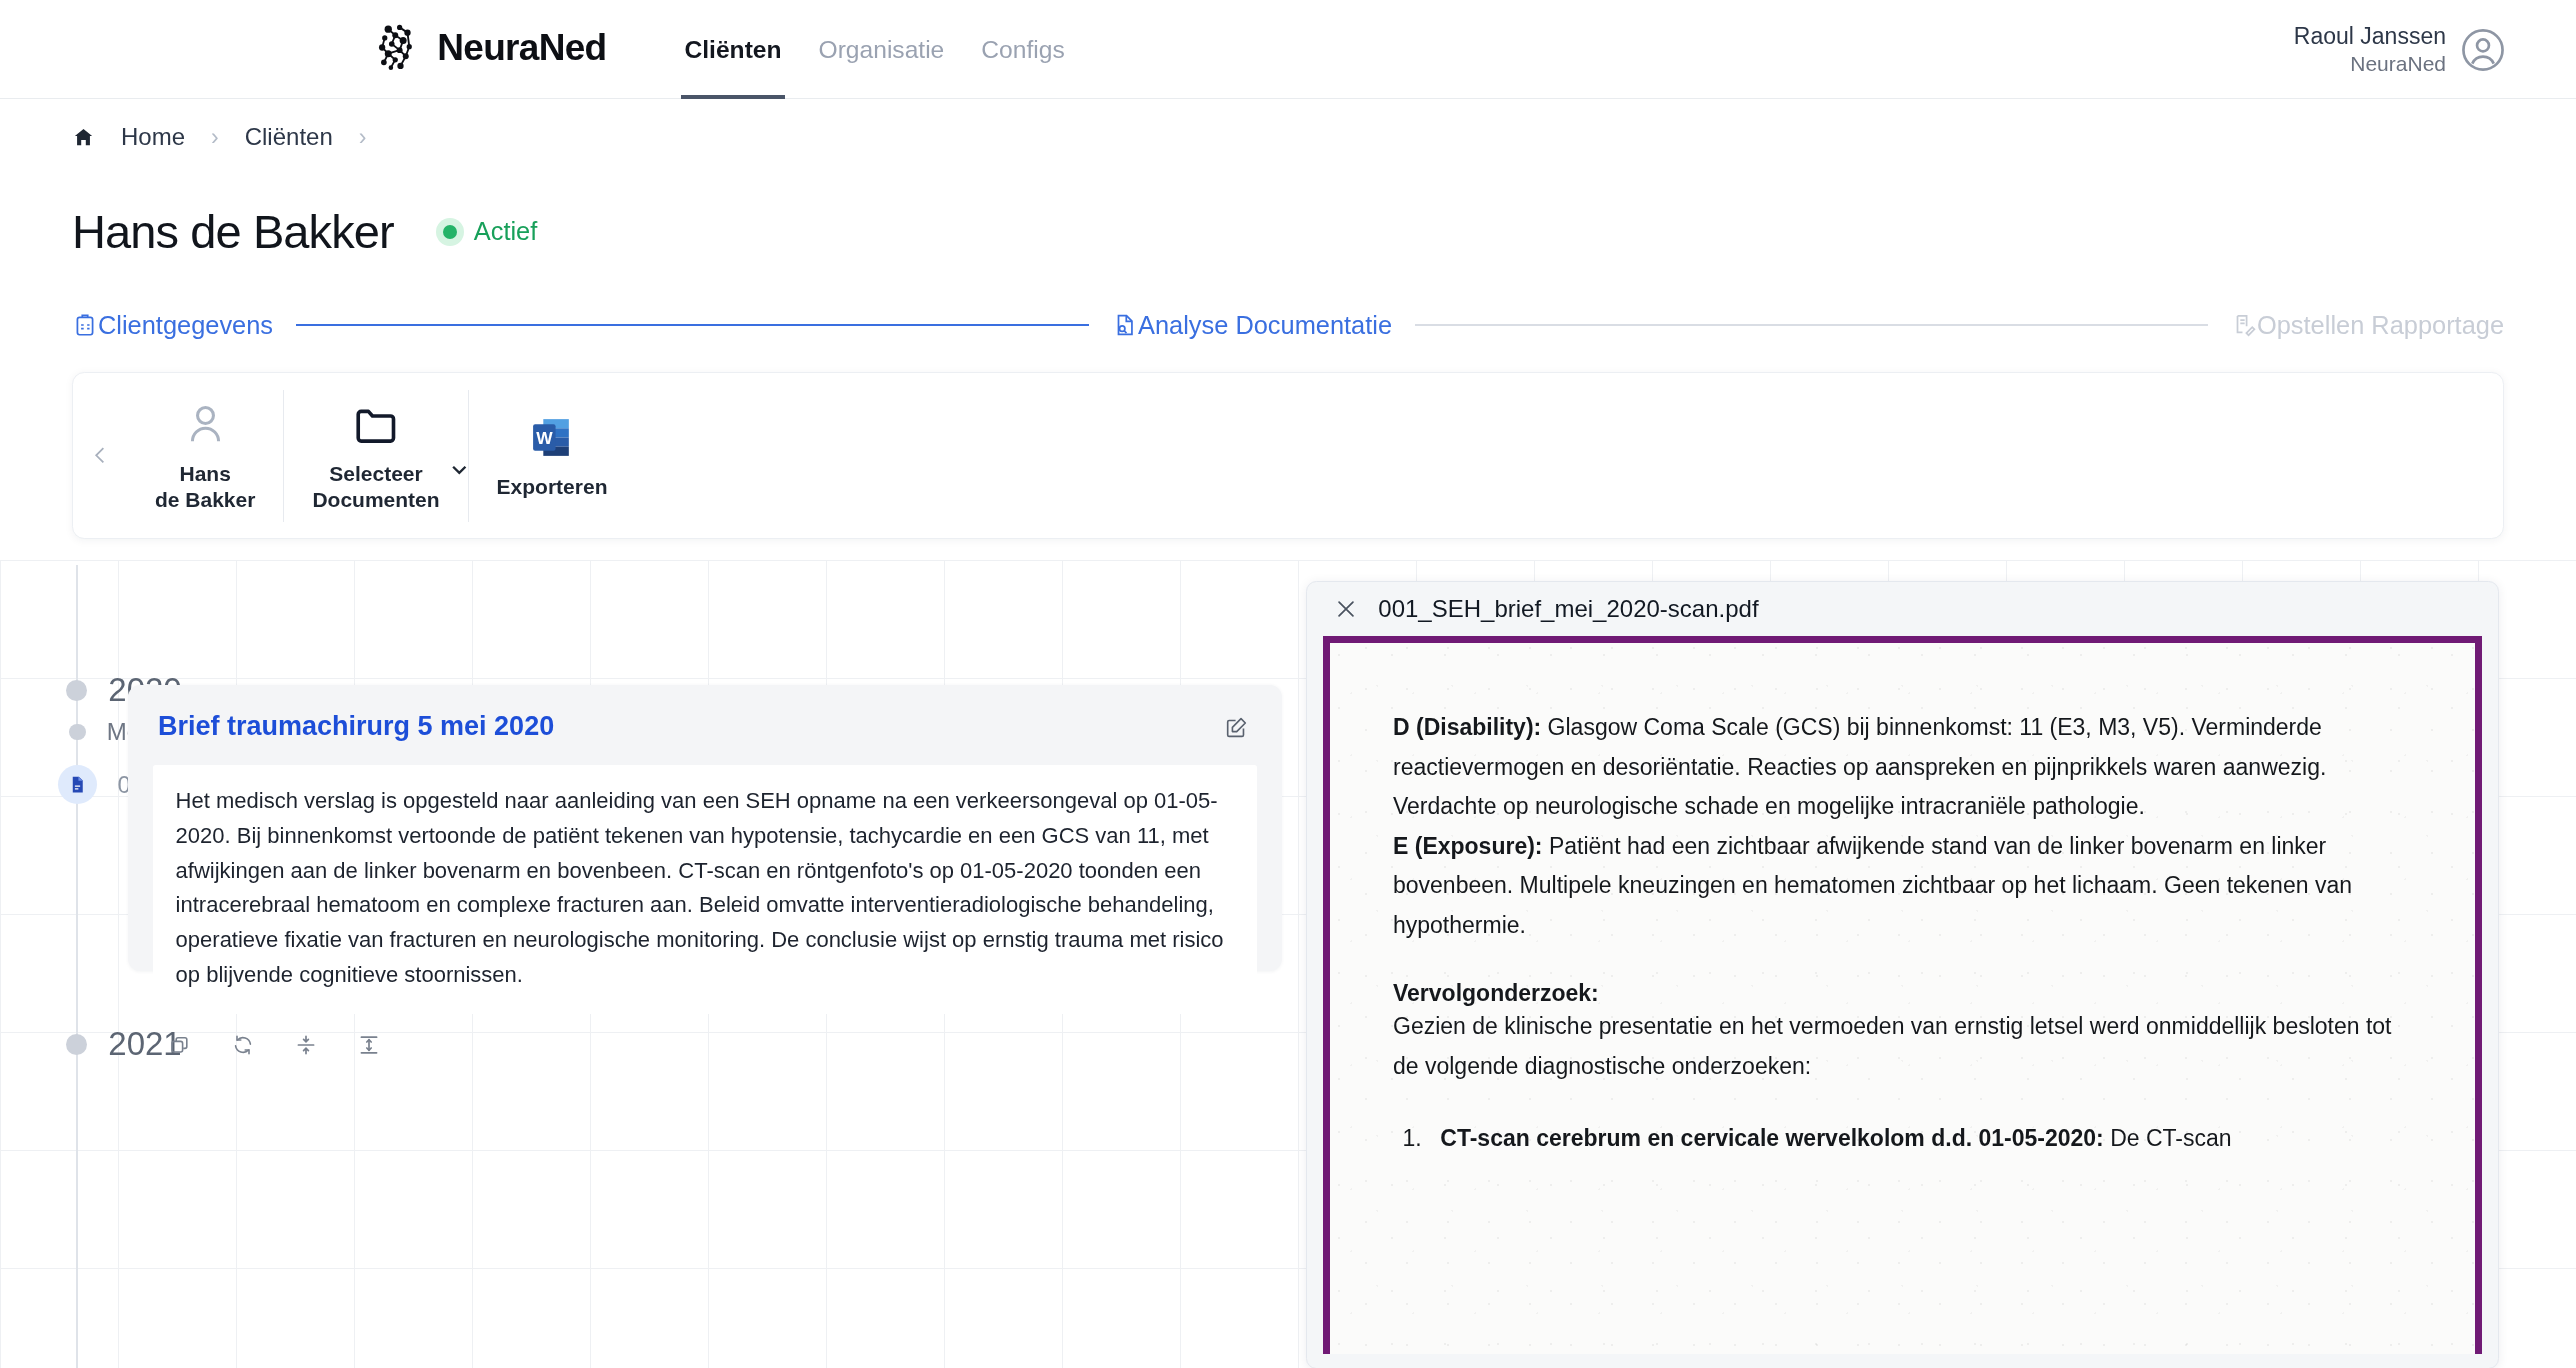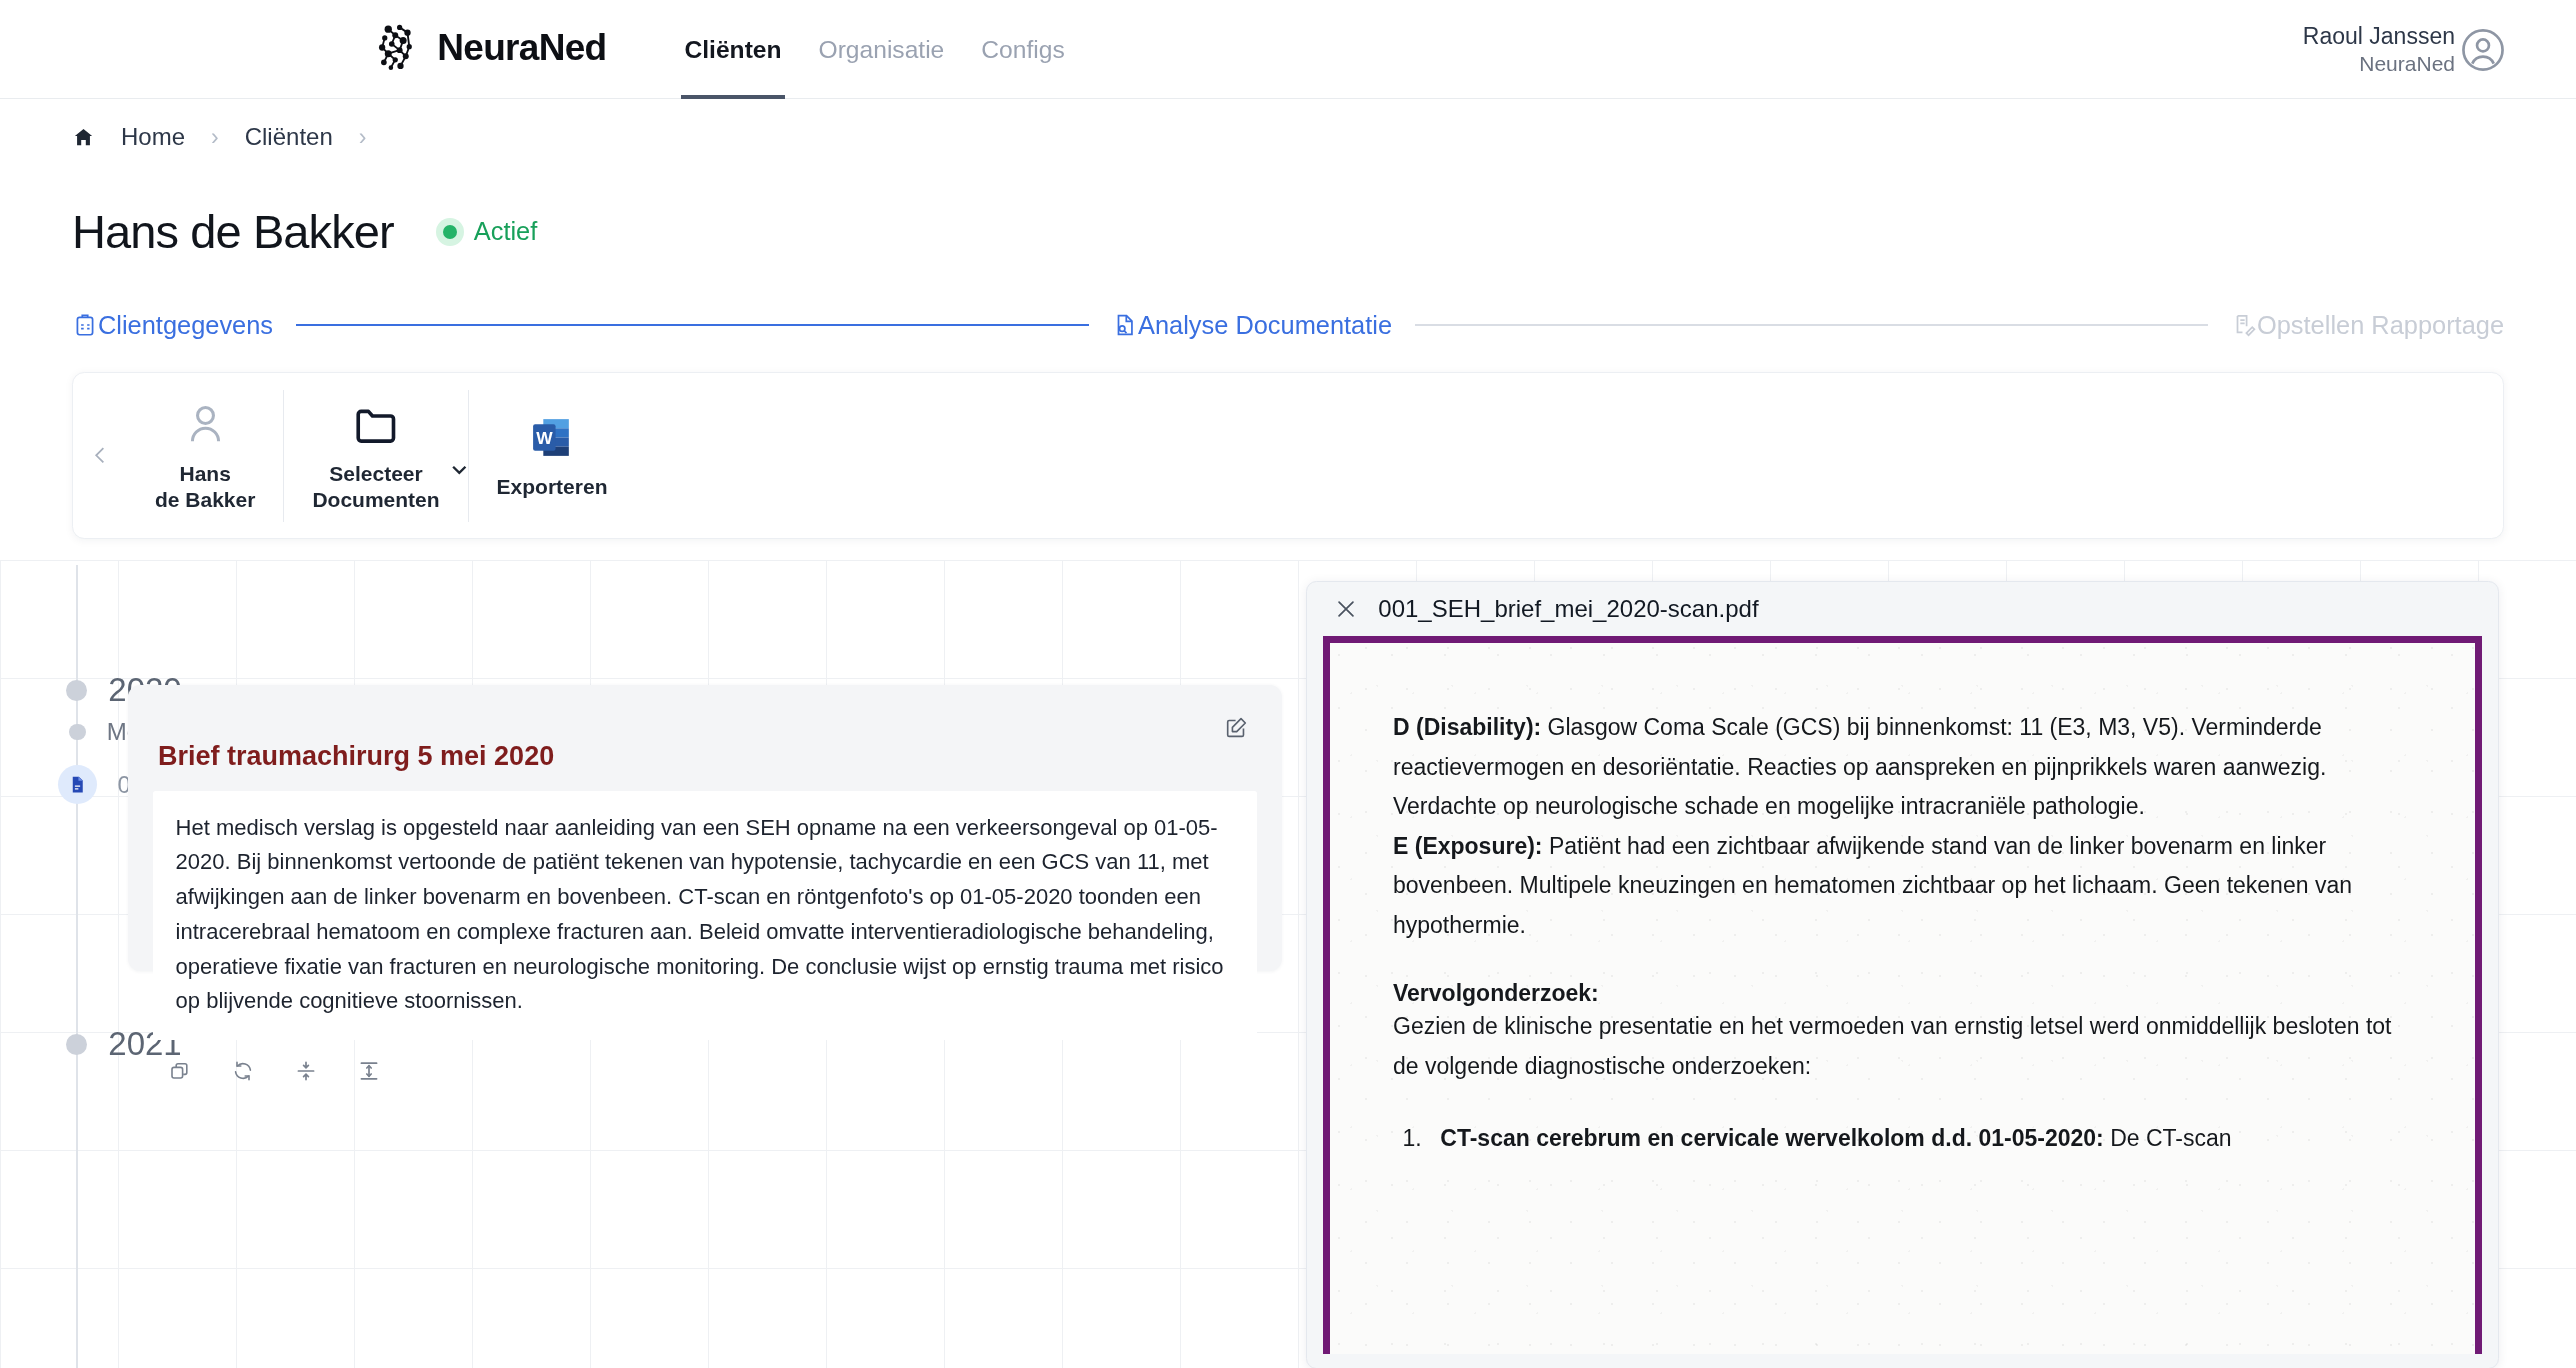--- a/index.html
+++ b/index.html
@@ -36,21 +36,21 @@
     display: flex; align-items: center; padding: 0 3.5px;
     cursor: pointer; position: relative;
   }
   .navtab.active { color: #13171f; font-weight: 700; }
   .navtab.active::after {
     content: ''; position: absolute; bottom: 0; left: 0; right: 0;
     height: 4.4px; background: #4a5568;
   }
   .userbox {
     position: absolute; right: 70px; top: 0; height: 99px;
-    display: flex; align-items: center; gap: 5px;
+    display: flex; align-items: center; gap: 14px;
   }
   .userlines { text-align: right; }
   .user-name { font-size: 23px; color: #2d3748; line-height: 1.24; }
   .user-org  { font-size: 21px; color: #6b7280; line-height: 1.24; }
   .avatar { width: 46px; height: 46px; }
 
   
   .crumbs {
     position: absolute; top: 123px; left: 72px;
     display: flex; align-items: center; gap: 26px;
@@ -154,21 +154,21 @@
   .doccard {
     position: absolute; left: 128px; top: 125px;
     width: 1154px; height: 286px;
     background: #f4f5f7; border-radius: 12.3px;
     box-shadow: 0 0.9px 3.5px rgba(20,30,50,.05);
   }
   .doccard-head {
     display: flex; align-items: flex-start; justify-content: space-between;
     padding: 26px 30px 0 30px;
   }
-  .doccard-title { font-size: 27px; font-weight: 700; color: #7f1d1d; margin-top: 30px; }
+  .doccard-title { font-size: 27px; font-weight: 700; color: #1d4ed8; }
   .edit-btn { color: #59616e; cursor: pointer; padding: 3.5px; }
   .doccard-body {
     margin: 19.3px 24.6px 0 24.6px; background: #ffffff;
     padding: 19.3px 23px 21px 23px; border-radius: 2.6px;
   }
   .doccard-text {
     font-size: 22px; line-height: 1.58; color: #1d232e;
   }
   .doccard-actions {
     display: flex; align-items: center; gap: 39px;

